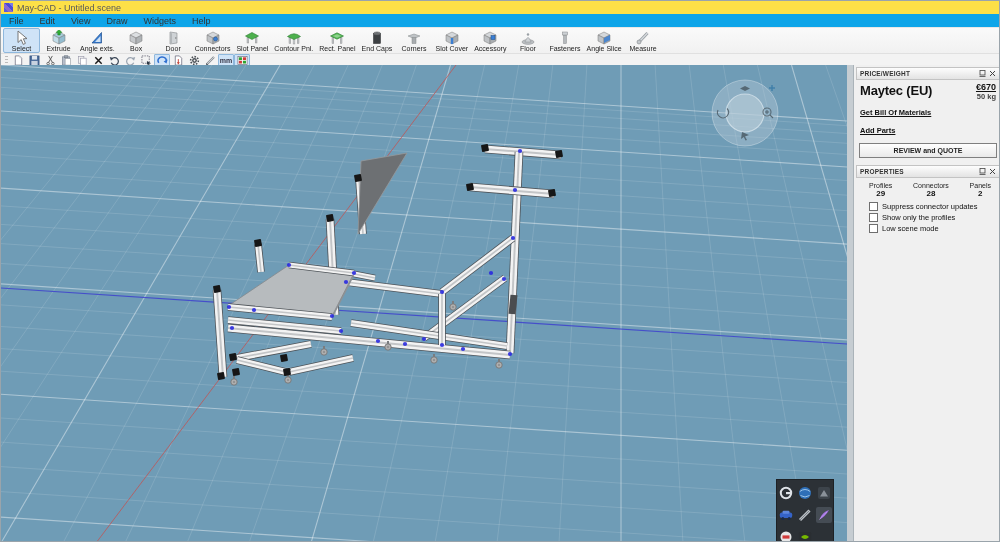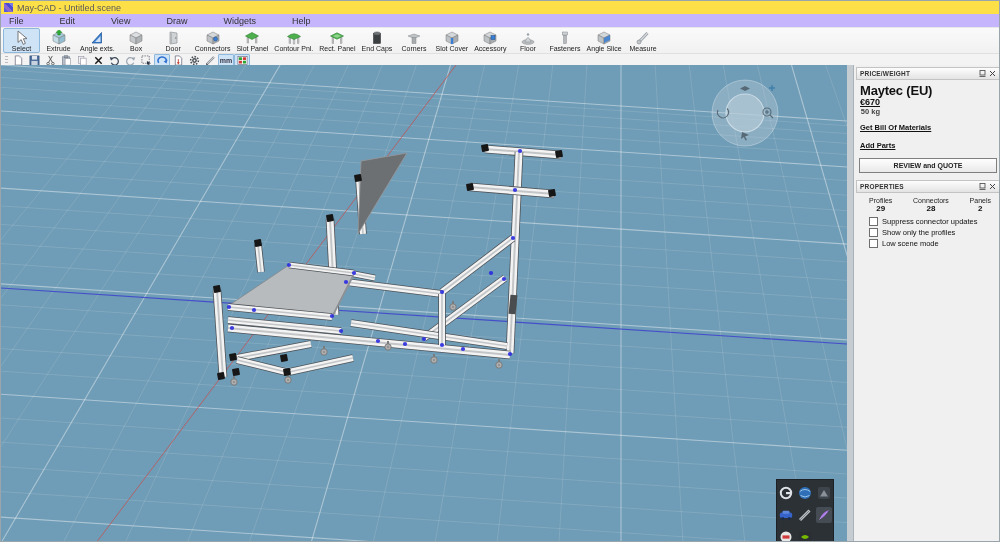--- a/index.html
+++ b/index.html
@@ -6,21 +6,21 @@
   .app{position:relative;width:1000px;height:542px;overflow:hidden;
        font-family:"Liberation Sans",sans-serif;-webkit-font-smoothing:antialiased;
        border:1px solid #9aa4ab;box-sizing:border-box;}
   
   .titlebar{height:13px;background:#fde047;display:flex;align-items:center;padding:0 3px;}
   .winicon{width:9px;height:9px;margin-right:4px;
      background:
        linear-gradient(45deg,#5a5ae0 25%,#8a6ad0 25%,#8a6ad0 50%,#4a4ad8 50%,#4a4ad8 75%,#7a7ae8 75%);}
   .titletext{font-size:9px;color:#5a5a5a;}
   
-  .menubar{height:13px;background:#c4b5fd;display:flex;align-items:center;gap:20px;}
+  .menubar{height:13px;background:#0ea5e9;display:flex;align-items:center;}
   .menuitem{font-size:9px;color:#333;padding:0 8px;cursor:default;}
   
   .toolbar1{height:25px;background:linear-gradient(#fafafa,#f1f1f1);display:flex;align-items:stretch;
             border-top:1px solid #e8e8e8;padding-left:2px;}
   .tb1{min-width:31px;padding:1px 2px 0 2px;display:flex;flex-direction:column;align-items:center;
        justify-content:flex-start;border:1px solid transparent;border-radius:2px;}
   .tb1.active{background:#cfe3f7;border-color:#8fb8dd;}
   .tb1 .ic{height:15px;display:flex;align-items:center;justify-content:center;}
   .tb1 .lb{font-size:7px;color:#222;white-space:nowrap;line-height:8px;}
   
@@ -41,21 +41,21 @@
   .trayic.hl{background:#454c54;}
   
   .rightpanel{position:absolute;left:846px;top:64px;width:154px;height:478px;background:#f0f0f0;}
   .gutter{position:absolute;left:0;top:0;width:7px;height:478px;background:#c6cdd2;border-right:1px solid #aab3b9;box-sizing:border-box;}
   .panelarea{position:absolute;left:8px;top:0;width:146px;height:478px;}
   .phead{margin:2px 1px 0 1px;height:11px;background:linear-gradient(#fdfdfd,#e3e3e3);
          border:1px solid #c3c3c3;display:flex;align-items:center;padding:0 3px;}
   .phead .pt{font-size:6.5px;font-weight:bold;color:#333;flex:1;letter-spacing:0.2px;}
   .phead svg{display:block;margin-left:3px;}
   .pricebody{padding:3px 5px 0 5px;}
-  .vendorrow{display:flex;align-items:flex-start;flex-direction:column;}
+  .vendorrow{display:flex;align-items:flex-start;}
   .vendor{font-size:13px;font-weight:bold;color:#111;flex:1;letter-spacing:-0.2px;}
   .pricecol{text-align:right;}
   .price{font-size:9px;font-weight:bold;color:#111;line-height:9px;text-decoration:underline;}
   .weight{font-size:7.5px;font-weight:bold;color:#444;line-height:9px;}
   .plink{display:inline-block;font-size:7.5px;font-weight:bold;color:#111;text-decoration:underline;margin-top:4px;cursor:pointer;}
   .quotebtn{margin:6px 4px 0 4px;height:13px;background:linear-gradient(#fefefe,#e9e9e9);
         border:1px solid #7f7f7f;display:flex;align-items:center;justify-content:center;
         font-size:7px;font-weight:bold;color:#222;cursor:pointer;}
   .statsrow{display:flex;justify-content:space-between;padding:4px 10px 2px 14px;}
   .stat{text-align:center;}

